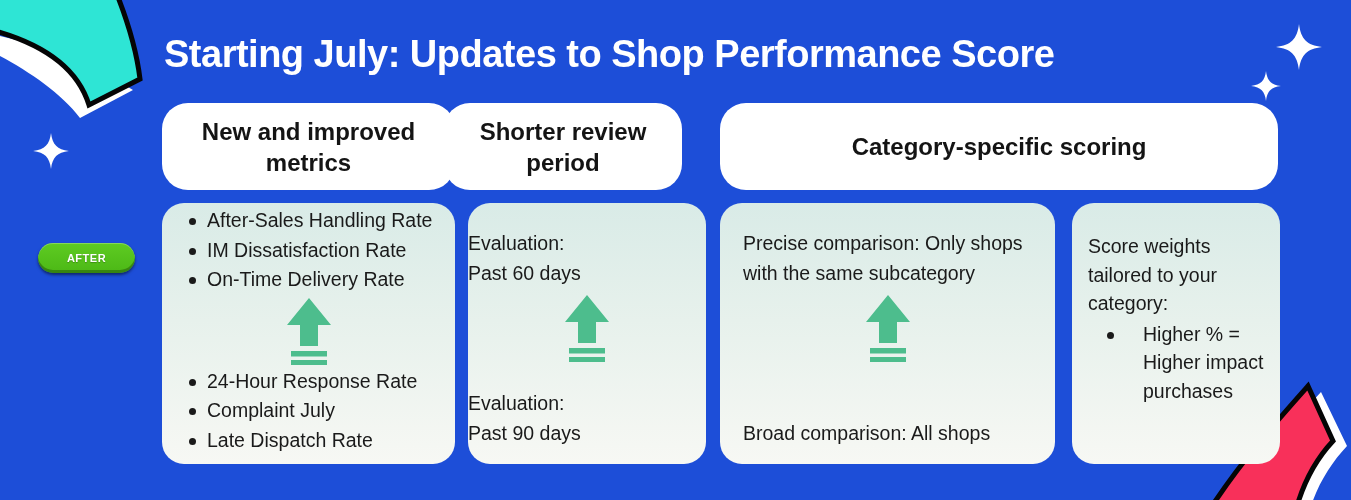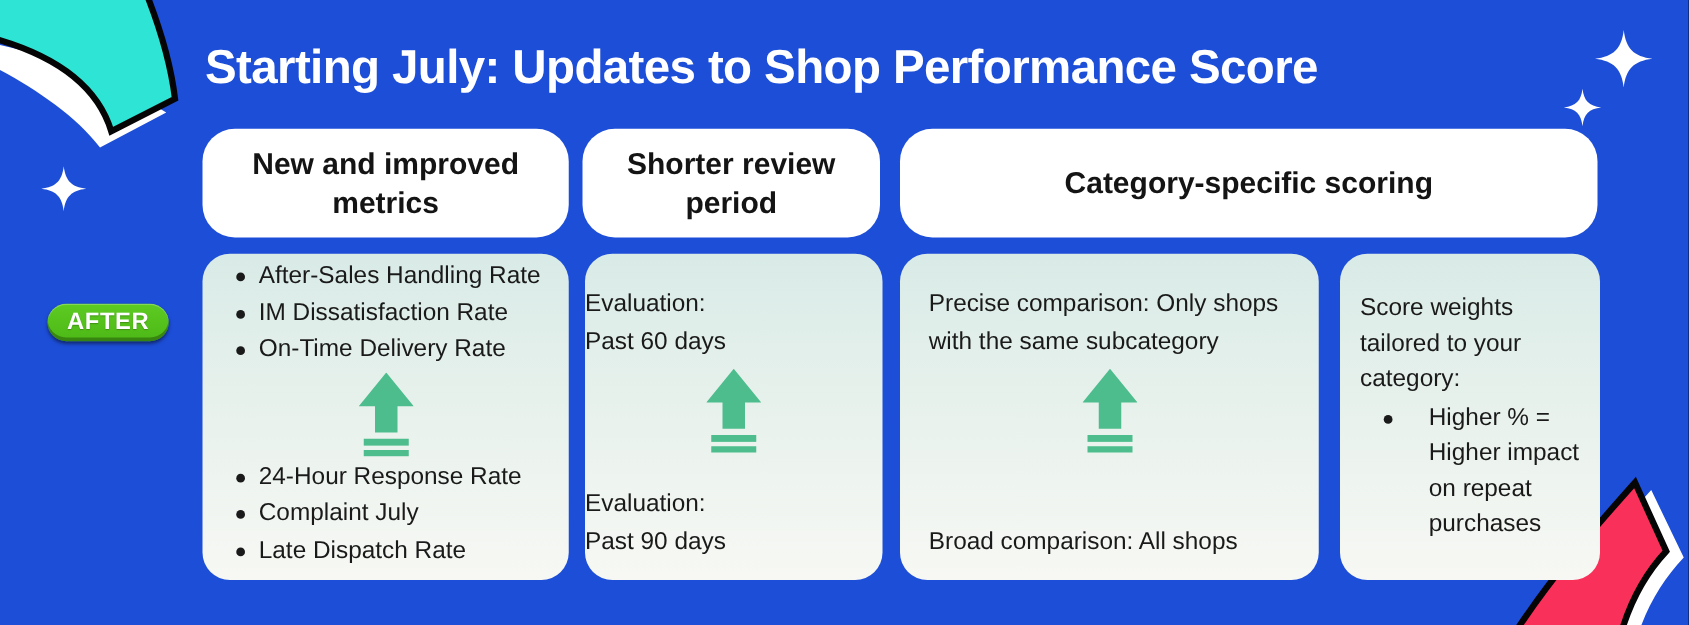--- a/index.html
+++ b/index.html
@@ -13,21 +13,21 @@
   .title{
     position:absolute;left:164px;top:30px;width:1100px;
     color:#ffffff;font-size:38px;font-weight:700;letter-spacing:-0.5px;line-height:48px;
   }
   .hdr{
     position:absolute;top:103px;height:87px;background:#ffffff;border-radius:26px;
     display:flex;align-items:center;justify-content:center;text-align:center;
     color:#141414;font-size:24px;font-weight:700;line-height:31px;
   }
   #hdr1{left:162px;width:293px;}
-  #hdr2{left:466px;width:238px;}
+  #hdr2{left:444px;width:238px;}
   #hdr3{left:720px;width:558px;}
   .hdr .hlabel{padding:0 18px;}
   .card{
     position:absolute;top:203px;height:261px;border-radius:22px;
     background:linear-gradient(180deg,#d9ebe7 0%,#e7f1ec 45%,#f7f8f4 100%);
     color:#1a1a1a;font-size:19.5px;line-height:29.5px;
     display:flex;flex-direction:column;box-sizing:border-box;
   }
   #card1{left:162px;width:293px;padding-top:3px;padding-bottom:12px;}
   #card2{left:468px;width:238px;padding-top:26px;padding-bottom:16px;}
@@ -44,21 +44,21 @@
   .spacer{margin-top:auto;}
   .arrowwrap{display:flex;justify-content:center;margin:3px 0 2px 0;}
   #card4 .intro{padding-left:16px;}
   #card4 .b4{position:relative;padding-left:71px;margin-top:2px;}
   #card4 .b4::before{
     content:"";position:absolute;left:35px;top:12px;width:7px;height:7px;border-radius:50%;background:#1a1a1a;
   }
   .pill{
     position:absolute;left:38px;width:97px;height:30px;border-radius:16px;
     display:flex;align-items:center;justify-content:center;
-    font-size:19px;font-weight:700;letter-spacing:0.5px;
+    font-size:11px;font-weight:700;letter-spacing:0.5px;
     box-shadow:inset 0 -3px 0 rgba(0,0,0,0.28), inset 0 1px 0 rgba(255,255,255,0.25), 0 2px 3px rgba(0,0,0,0.5);
   }
   #afterPill{top:243px;background:linear-gradient(180deg,#5ecb22,#4cb816);color:#ffffff;
     text-shadow:0 1px 1px rgba(0,0,0,0.25);}
   #beforePill{top:395px;background:linear-gradient(180deg,#ec4133,#da3125);color:#f8f0e5;
     text-shadow:0 1px 1px rgba(0,0,0,0.25);}
 </style>
 </head>
 <body>
 
@@ -153,18 +153,17 @@
 
   <div class="card" id="card4">
     <div class="intro">
       <div>Score weights</div>
       <div>tailored to your</div>
       <div>category:</div>
     </div>
     <div class="b4">
       <div>Higher % =</div>
       <div>Higher impact</div>
-      <div>on repeat</div>
       <div>purchases</div>
     </div>
   </div>
 
 </div>
 
 </body></html>

